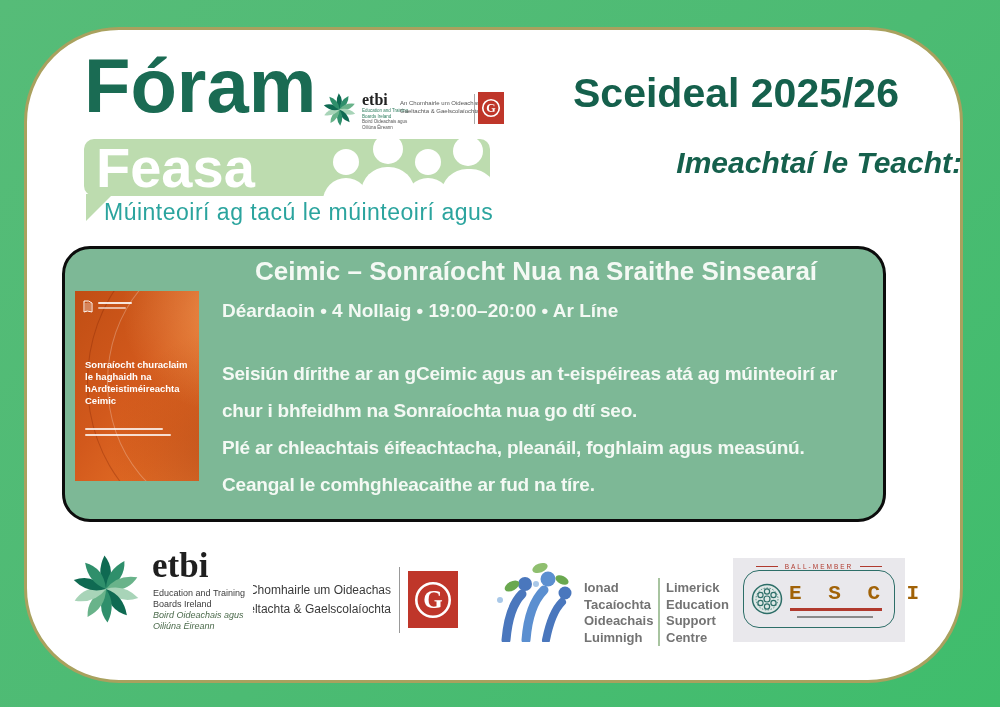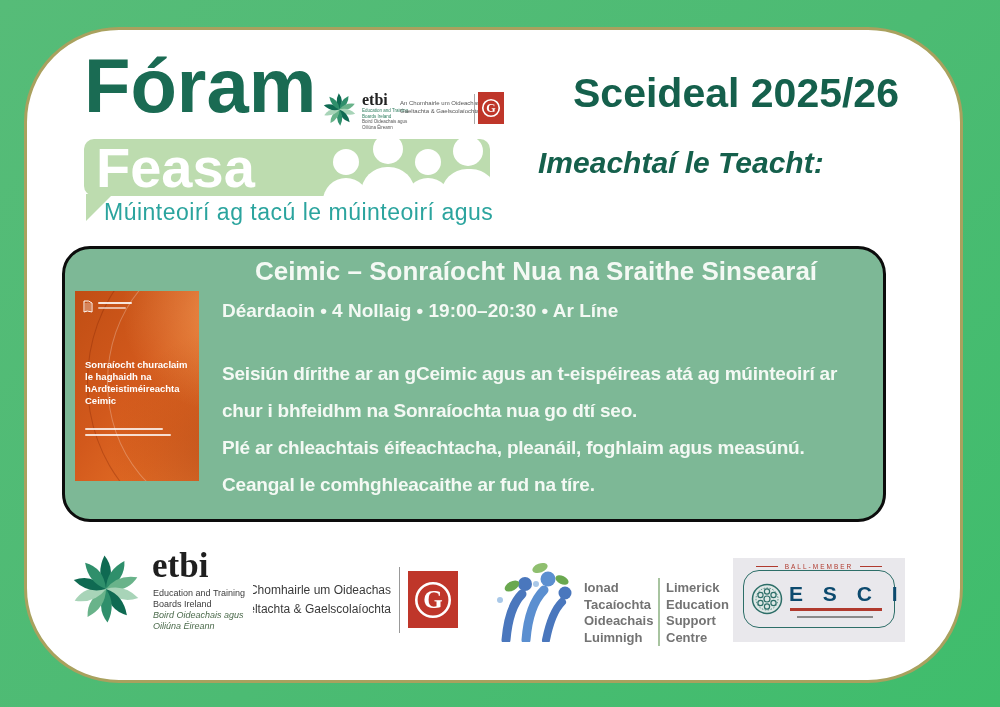--- a/index.html
+++ b/index.html
@@ -58,21 +58,21 @@
     font-size:6px;color:#555;line-height:8px;white-space:nowrap;}
   .hdr-cogg-div{position:absolute;left:474px;top:94px;width:1px;height:30px;background:#aaa;}
   .hdr-cogg-red{position:absolute;left:478px;top:92px;width:26px;height:32px;background:#bf362a;
     display:flex;align-items:center;justify-content:center;}
   
   .sched-title{
     position:absolute;left:538px;top:70px;width:396px;text-align:center;
     font-size:41px;font-weight:bold;color:#15604c;white-space:nowrap;
   }
   .upcoming{
-    position:absolute;left:538px;top:146px;width:396px;text-align:left;
+    position:absolute;left:566px;top:146px;width:396px;text-align:right;
     font-size:30px;font-weight:bold;font-style:italic;color:#15604c;white-space:nowrap;
   }
   
   .event-box{
     position:absolute;left:62px;top:246px;width:824px;height:276px;
     background:#7db896;border:3px solid #0c0c0c;border-radius:28px;box-sizing:border-box;
   }
   .cover{
     position:absolute;left:10px;top:42px;width:124px;height:190px;
     background:
@@ -125,22 +125,22 @@
   .lesc-eng{left:666px;}
   .esci-box{position:absolute;left:733px;top:558px;width:172px;height:84px;background:#e9e8ec;}
   .esci-border{position:absolute;left:10px;top:12px;right:10px;bottom:14px;
     border:1.5px solid #2d6e68;border-radius:16px;}
   .esci-top{position:absolute;left:0;right:0;top:5px;display:flex;align-items:center;
     justify-content:center;gap:4px;}
   .esci-top .dash{width:22px;height:1px;background:#b03a2e;}
   .esci-top .lbl{font-size:6.5px;letter-spacing:2px;color:#b03a2e;background:#e9e8ec;
     padding:0 3px;white-space:nowrap;}
   .esci-emblem{position:absolute;left:18px;top:25px;width:32px;height:32px;}
-  .esci-name{position:absolute;left:56px;top:24px;font-family:Liberation Sans, sans-serif;
-    font-size:21px;font-weight:bold;color:#0c4a6e;letter-spacing:7px;white-space:nowrap;}
+  .esci-name{position:absolute;left:56px;top:24px;font-family:Liberation Mono, monospace;
+    font-size:21px;font-weight:bold;color:#a16207;letter-spacing:7px;white-space:nowrap;}
   .esci-redbar{position:absolute;left:57px;top:50px;width:92px;height:2.5px;background:#b03a2e;}
   .esci-graybar{position:absolute;left:64px;top:58px;width:76px;height:2px;background:#8a8a8a;}
 </style>
 </head>
 <body>
 
 <div class="card"></div>
 
 <div class="brand-line1">Fóram</div>
 
@@ -213,21 +213,21 @@
       <div>Sonraíocht churaclaim</div>
       <div>le haghaidh na</div>
       <div>hArdteistiméireachta</div>
       <div>Ceimic</div>
     </div>
     <div class="cover-foot-bar" style="left:10px;top:137px;width:78px;"></div>
     <div class="cover-foot-bar" style="left:10px;top:143px;width:86px;"></div>
   </div>
 
   <div class="event-title">Ceimic – Sonraíocht Nua na Sraithe Sinsearaí</div>
-  <div class="event-meta">Déardaoin • 4 Nollaig • 19:00–20:30 • Ar Líne</div>
+  <div class="event-meta">Déardaoin • 4 Nollaig • 19:00–20:00 • Ar Líne</div>
   <div class="event-desc">
     <div>Seisiún dírithe ar an gCeimic agus an t-eispéireas atá ag múinteoirí ar</div>
     <div>chur i bhfeidhm na Sonraíochta nua go dtí seo.</div>
     <div>Plé ar chleachtais éifeachtacha, pleanáil, foghlaim agus measúnú.</div>
     <div>Ceangal le comhghleacaithe ar fud na tíre.</div>
   </div>
 </div>
 
 <svg class="ft-swirl" viewBox="0 0 100 100">
   <g>

